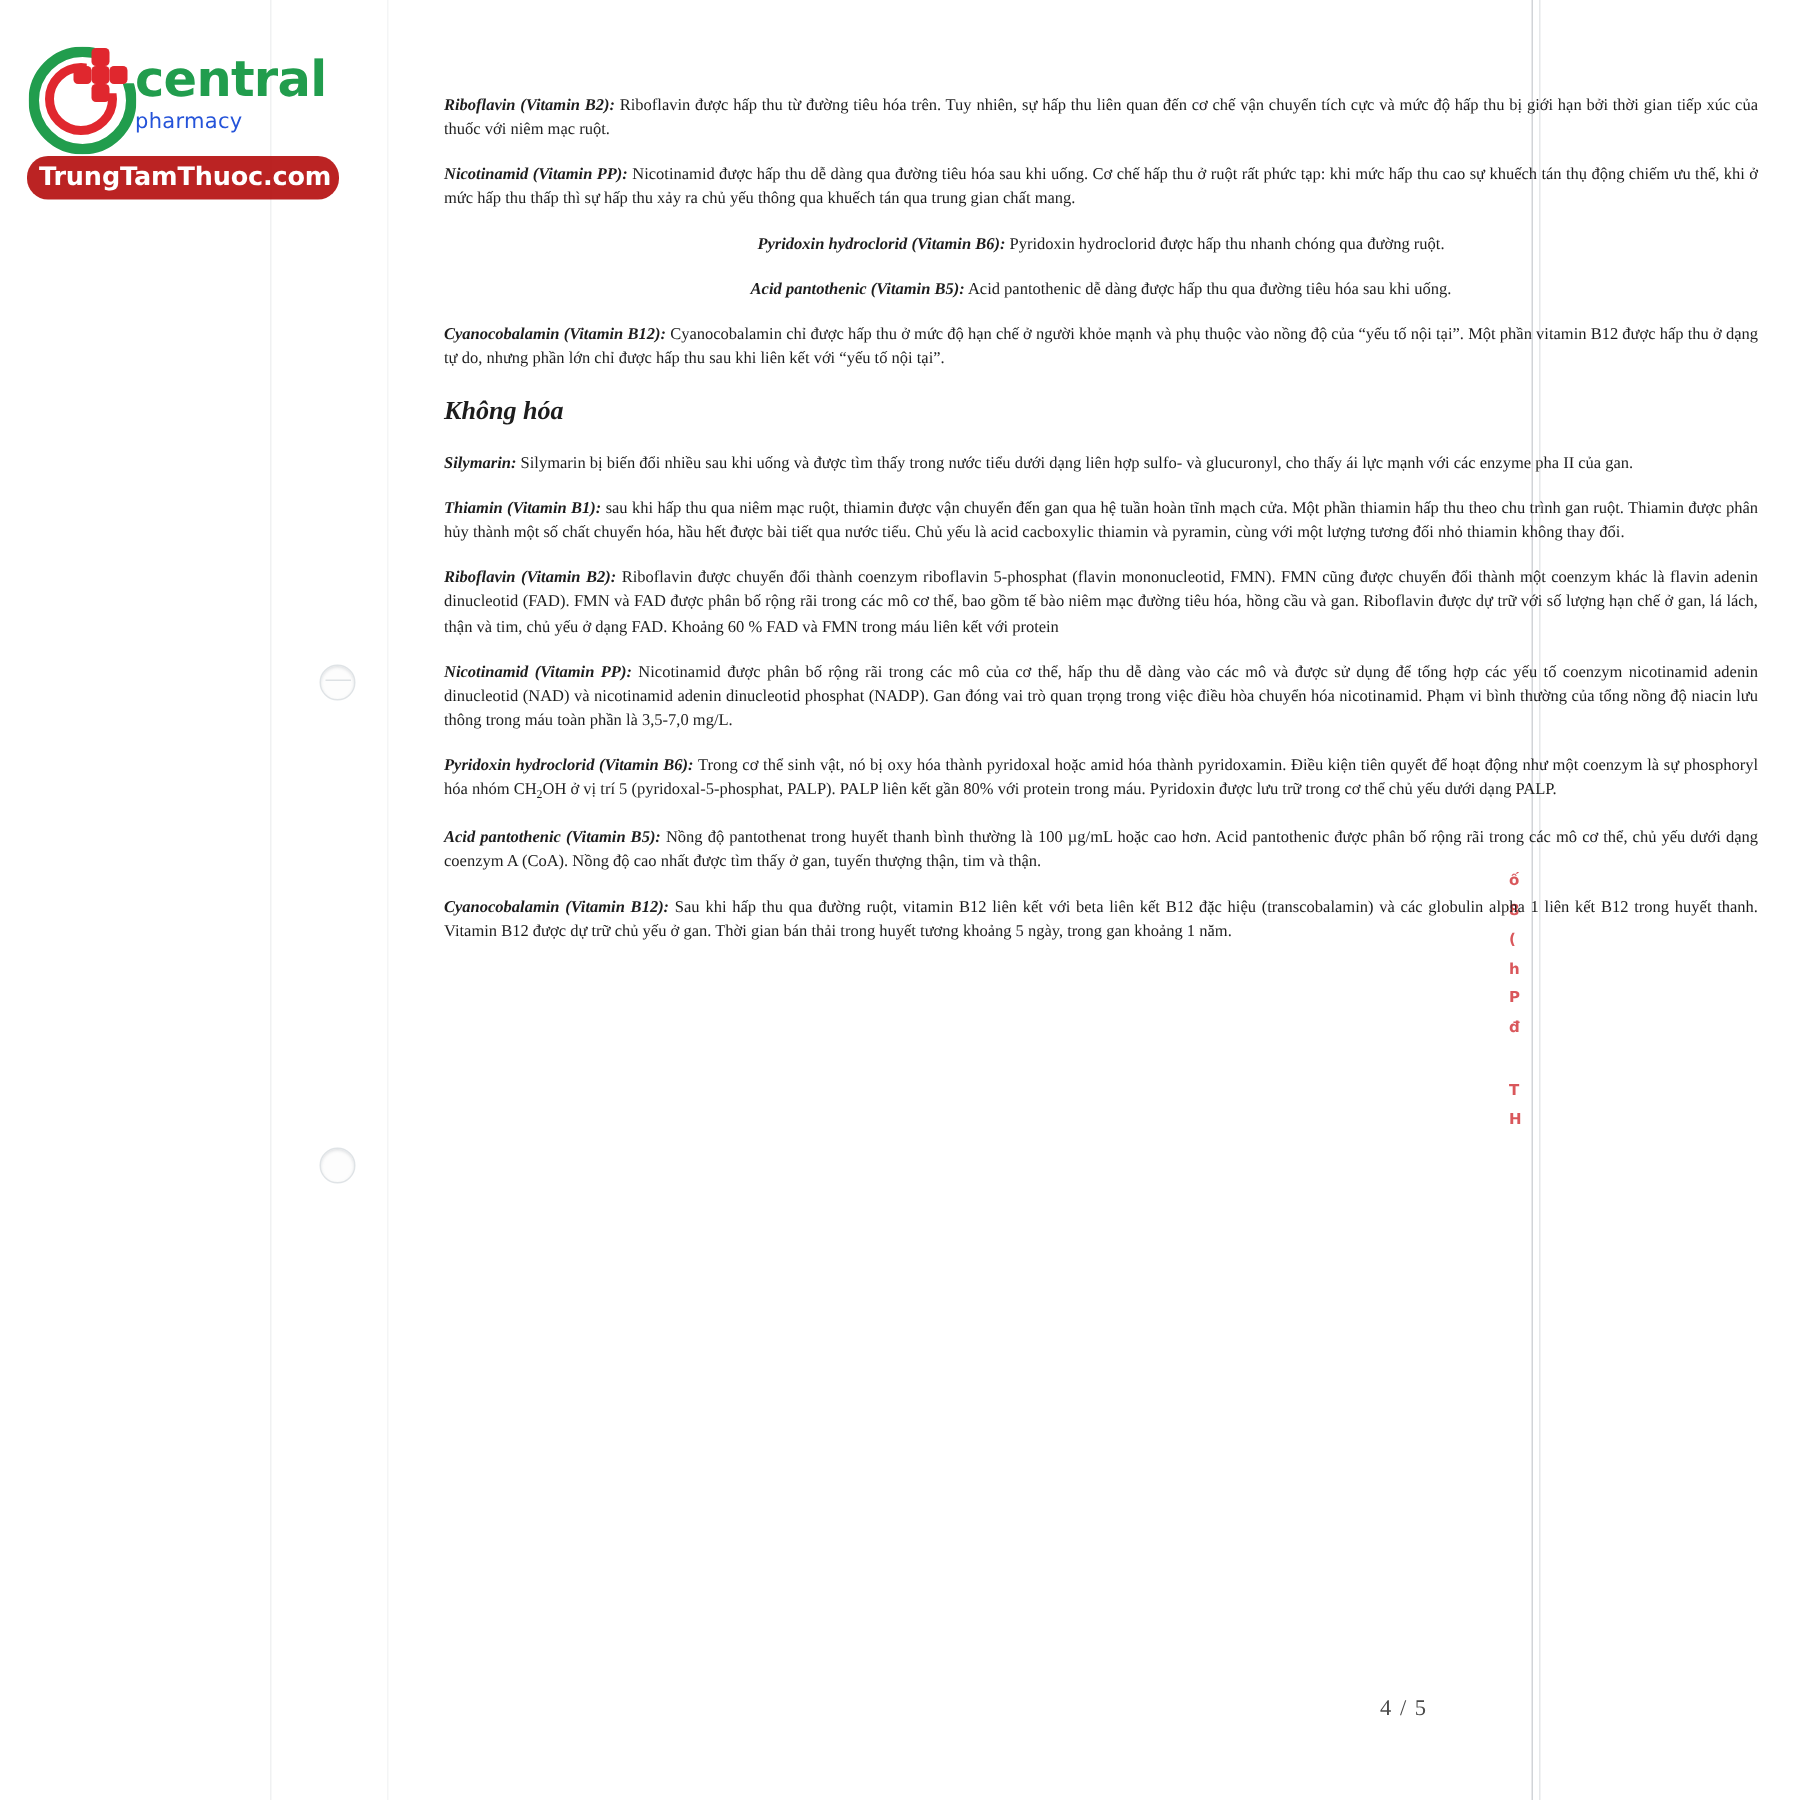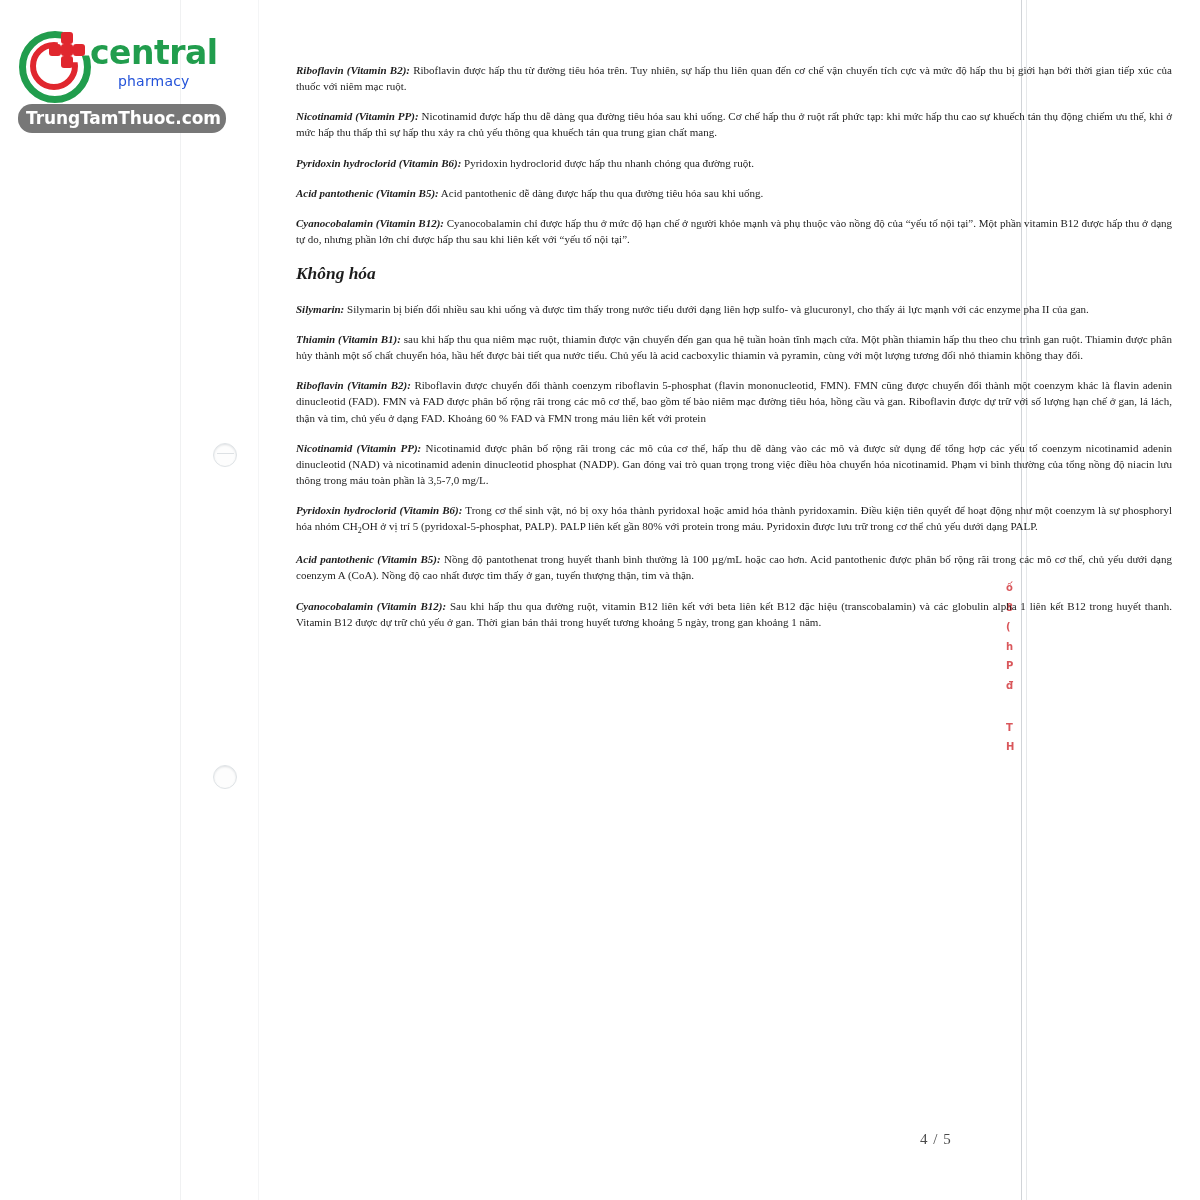--- a/index.html
+++ b/index.html
@@ -112,42 +112,41 @@
     border-radius: 3px;
   }
   #cross-top   { left: 43px; top: 6px;  width: 12px; height: 12px; }
   #cross-left  { left: 31px; top: 18px; width: 12px; height: 12px; }
   #cross-right { left: 55px; top: 18px; width: 12px; height: 12px; }
   #cross-bot   { left: 43px; top: 30px; width: 12px; height: 12px; }
   #cross-mid   { left: 43px; top: 18px; width: 12px; height: 12px; }
 
   #logo-wordmark {
     padding-top: 10px;
-    text-align: center;
   }
   #logo-brand {
     font-family: "DejaVu Sans", sans-serif;
     font-size: 33px;
     font-weight: 700;
     color: #1a9a48;
     line-height: 1;
     letter-spacing: -0.5px;
   }
   #logo-sub {
     font-family: "DejaVu Sans", sans-serif;
     font-size: 14px;
     font-weight: 400;
     color: #1d4ed8;
     line-height: 1;
     margin-top: 5px;
     letter-spacing: 0.2px;
   }
   #logo-url-pill {
     margin-top: 10px;
-    background: #737373;
+    background: #b91c1c;
     color: #ffffff;
     border-radius: 14px;
     font-family: "DejaVu Sans", sans-serif;
     font-size: 17px;
     font-weight: 700;
     text-align: center;
     padding: 4px 8px 5px 8px;
     width: 208px;
     box-sizing: border-box;
     letter-spacing: -0.1px;
@@ -174,21 +173,21 @@
     font-weight: 600;
   }
   .sec-head {
     font-size: 17.4px;
     line-height: 1.47;
     color: #1d1d1d;
     font-style: italic;
     font-weight: 700;
     margin: 0 0 14px 0;
   }
-  .no-justify { text-align: left; }
+  .no-justify { text-align: center; }
   sub { font-size: .72em; }
 
   
   #stamp-clip {
     position: absolute;
     left: 1006px;
     top: 578px;
     width: 16px;
     height: 148px;
     overflow: hidden;

